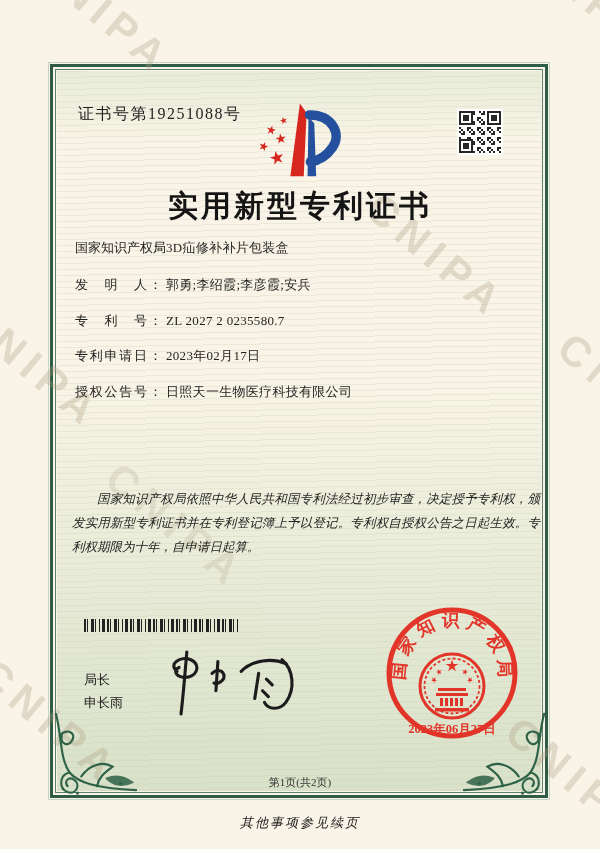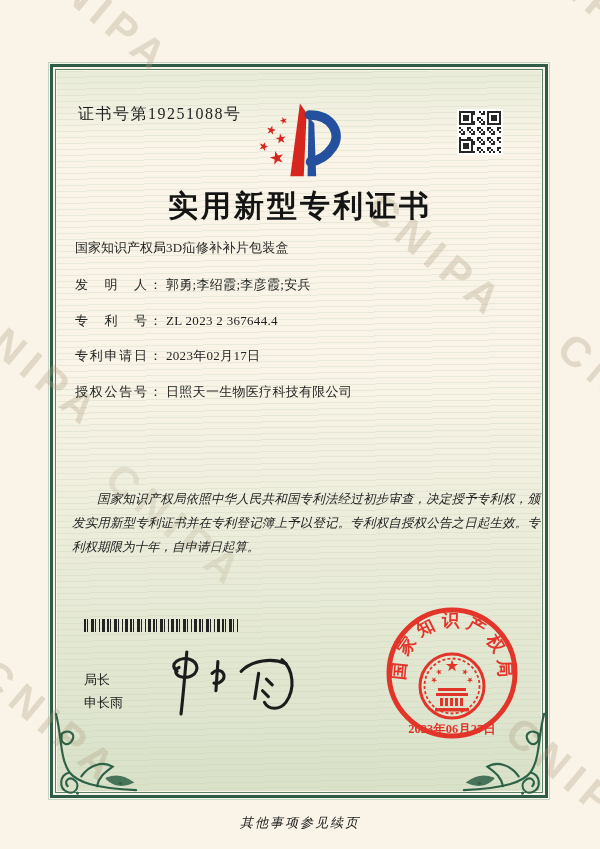--- a/index.html
+++ b/index.html
@@ -334,21 +334,21 @@
 
     <h1 class="title">实用新型专利证书</h1>
 
     <div class="row r0">
       <span class="lbl">国家知识产权局</span><span class="colon">：</span><span class="val">3D疝修补补片包装盒</span>
     </div>
     <div class="row r1">
       <span class="lbl">发明人</span><span class="colon">：</span><span class="val">郭勇;李绍霞;李彦霞;安兵</span>
     </div>
     <div class="row r2">
-      <span class="lbl">专利号</span><span class="colon">：</span><span class="val">ZL 2023 2 367644.4</span>
+      <span class="lbl">专利号</span><span class="colon">：</span><span class="val">ZL 2027 2 0235580.7</span>
     </div>
     <div class="row r3">
       <span class="lbl">专利申请日</span><span class="colon">：</span><span class="val">2023年02月17日</span>
     </div>
     <div class="row r4">
       <span class="lbl">授权公告号</span><span class="colon">：</span><span class="val">日照天一生物医疗科技有限公司</span>
     </div>
 
     <div class="legal">
       <p>国家知识产权局依照中华人民共和国专利法经过初步审查，决定授予专利权，颁发实用新型专利证书并在专利登记簿上予以登记。专利权自授权公告之日起生效。专利权期限为十年，自申请日起算。</p>
@@ -398,17 +398,18 @@
           <rect x="60" y="92" width="3" height="8" stroke="none"></rect>
           <rect x="65" y="92" width="3" height="8" stroke="none"></rect>
           <rect x="70" y="92" width="3" height="8" stroke="none"></rect>
           <rect x="75" y="92" width="3" height="8" stroke="none"></rect>
           <rect x="50" y="102" width="34" height="3.5" stroke="none"></rect>
         </g>
         <text x="67" y="127" text-anchor="middle" font-size="12.5" font-weight="bold" fill="#e3281e" font-family="Liberation Serif, serif">2023年06月27日</text>
       </g>
     </svg>
 
+    <div class="pageno">第1页(共2页)</div>
   </div>
 
   <div class="continuation">其他事项参见续页</div>
 
 </div>
 
 </body></html>

